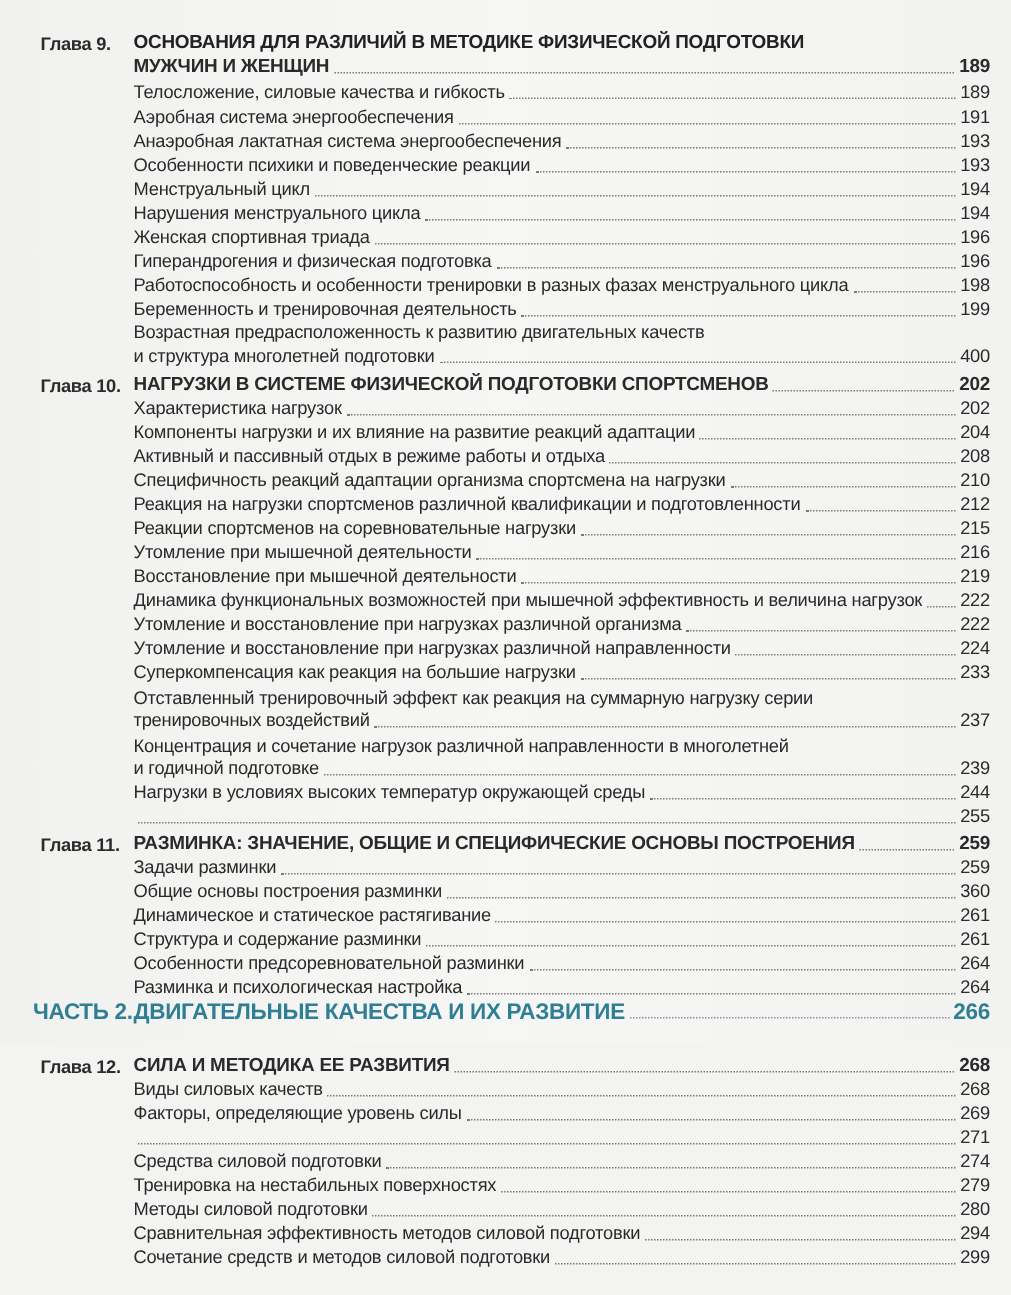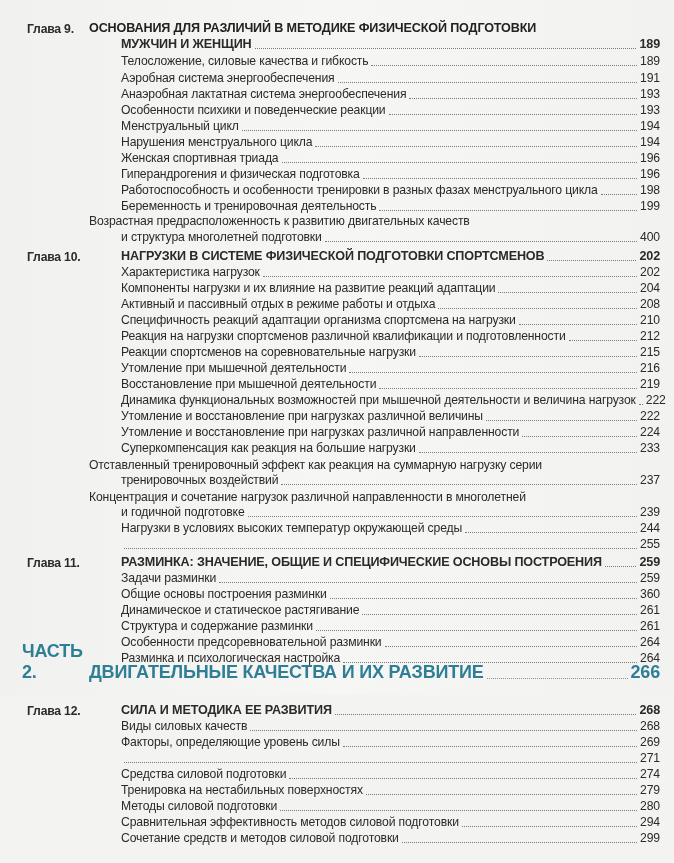--- a/index.html
+++ b/index.html
@@ -16,33 +16,32 @@
     }
     .ch-label {
       position: absolute; left: 27px; font-size: 12.2px; color: #2b2b2b;
       font-weight: bold; letter-spacing: -0.2px;
     }
     .row {
       position: absolute; left: 89px; right: 14px; height: 16px;
       display: flex; align-items: flex-end;
       font-size: 12.2px; line-height: 15px; color: #2a2a2a;
       letter-spacing: -0.15px;
-      margin-left: 32px;
     }
     .row .txt { white-space: nowrap; }
     .row .dots {
       flex: 1; border-bottom: 1px dotted #7a7a7a; margin: 0 3px 3px 3px; min-width: 4px;
     }
     .row .pg { white-space: nowrap; min-width: 20px; text-align: right; }
     .row.bold { font-weight: bold; font-size: 12.6px; }
     .ml { position: absolute; left: 89px; right: 14px; font-size: 12.2px; color:#2a2a2a; letter-spacing: -0.15px; line-height: 15px;}
     .part {
       position: absolute; left: 22px; right: 14px; height: 20px;
       display: flex; align-items: flex-end;
-      font-size: 18px; color: #2e7f96; font-weight: bold; letter-spacing: -0.2px;
+      font-size: 15px; color: #2e7f96; font-weight: bold; letter-spacing: -0.2px;
     }
     .part .plabel { width: 67px; }
     .part .dots { flex:1; border-bottom: 1px dotted #7a9aa4; margin: 0 3px 4px 3px; }
     .part .pg { color: #2e7f96; }
   </style>
 </head>
 <body>
 
 <div class="page">
 
@@ -153,26 +152,26 @@
         <span class="txt">Утомление при мышечной деятельности</span>
         <span class="dots"></span>
         <span class="pg">216</span>
       </div>
     <div class="row" style="top:376px">
         <span class="txt">Восстановление при мышечной деятельности</span>
         <span class="dots"></span>
         <span class="pg">219</span>
       </div>
     <div class="row" style="top:392px">
-        <span class="txt">Динамика функциональных возможностей при мышечной деятельности и величина нагрузок</span>
+        <span class="txt">Динамика функциональных возможностей при мышечной эффективность и величина нагрузок</span>
         <span class="dots"></span>
         <span class="pg">222</span>
       </div>
     <div class="row" style="top:408px">
-        <span class="txt">Утомление и восстановление при нагрузках различной величины</span>
+        <span class="txt">Утомление и восстановление при нагрузках различной организма</span>
         <span class="dots"></span>
         <span class="pg">222</span>
       </div>
     <div class="row" style="top:424px">
         <span class="txt">Утомление и восстановление при нагрузках различной направленности</span>
         <span class="dots"></span>
         <span class="pg">224</span>
       </div>
     <div class="row" style="top:440px">
         <span class="txt">Суперкомпенсация как реакция на большие нагрузки</span>

